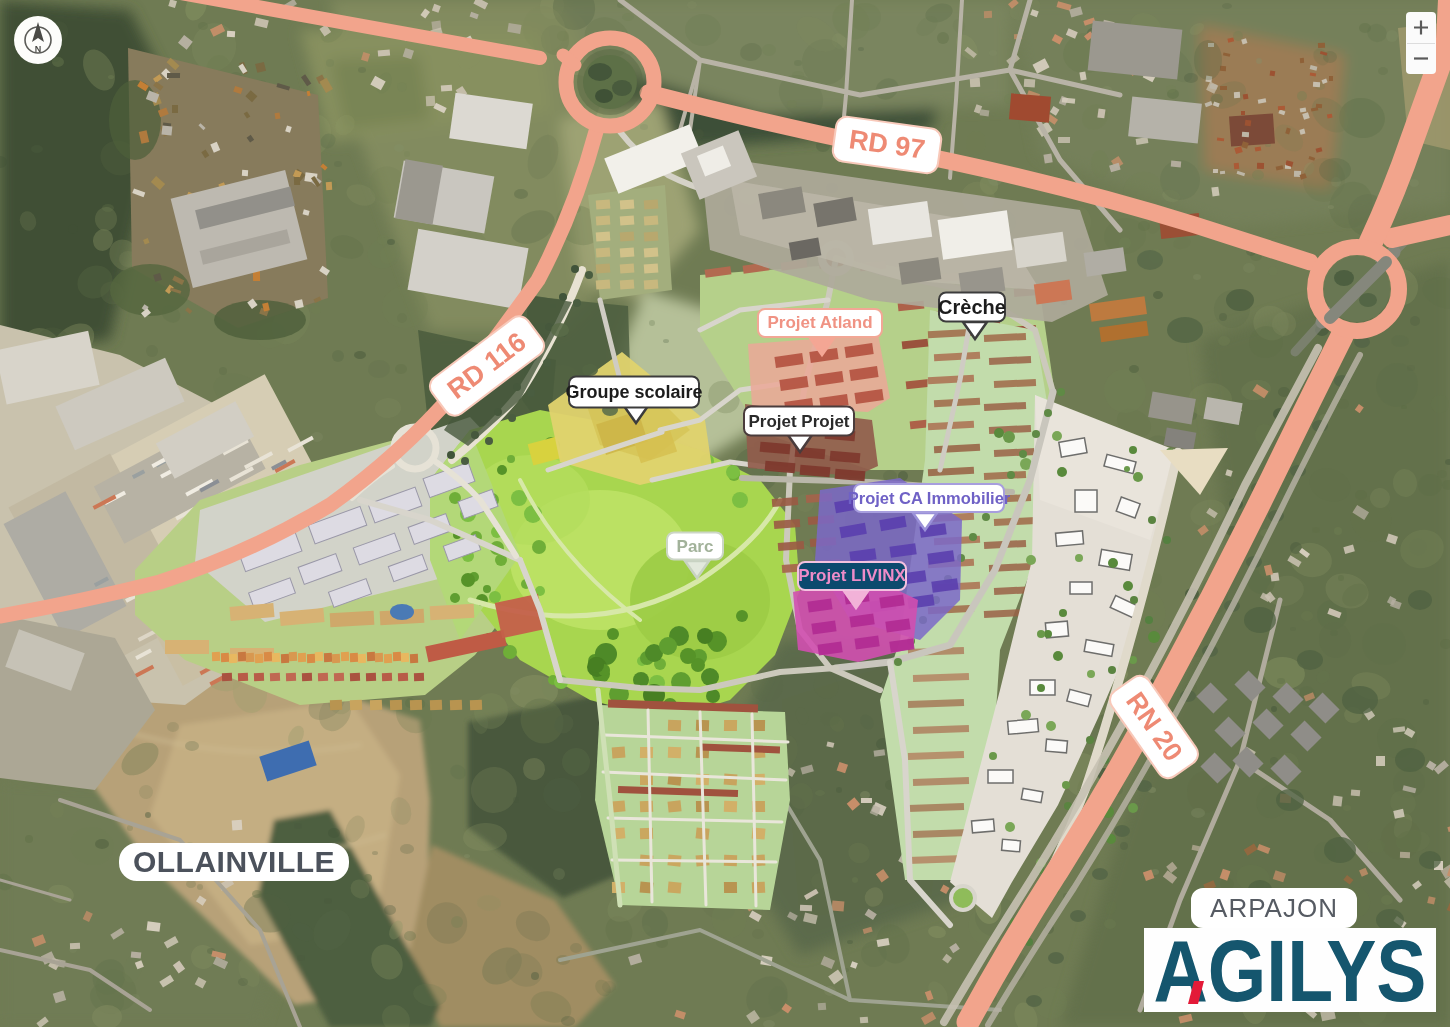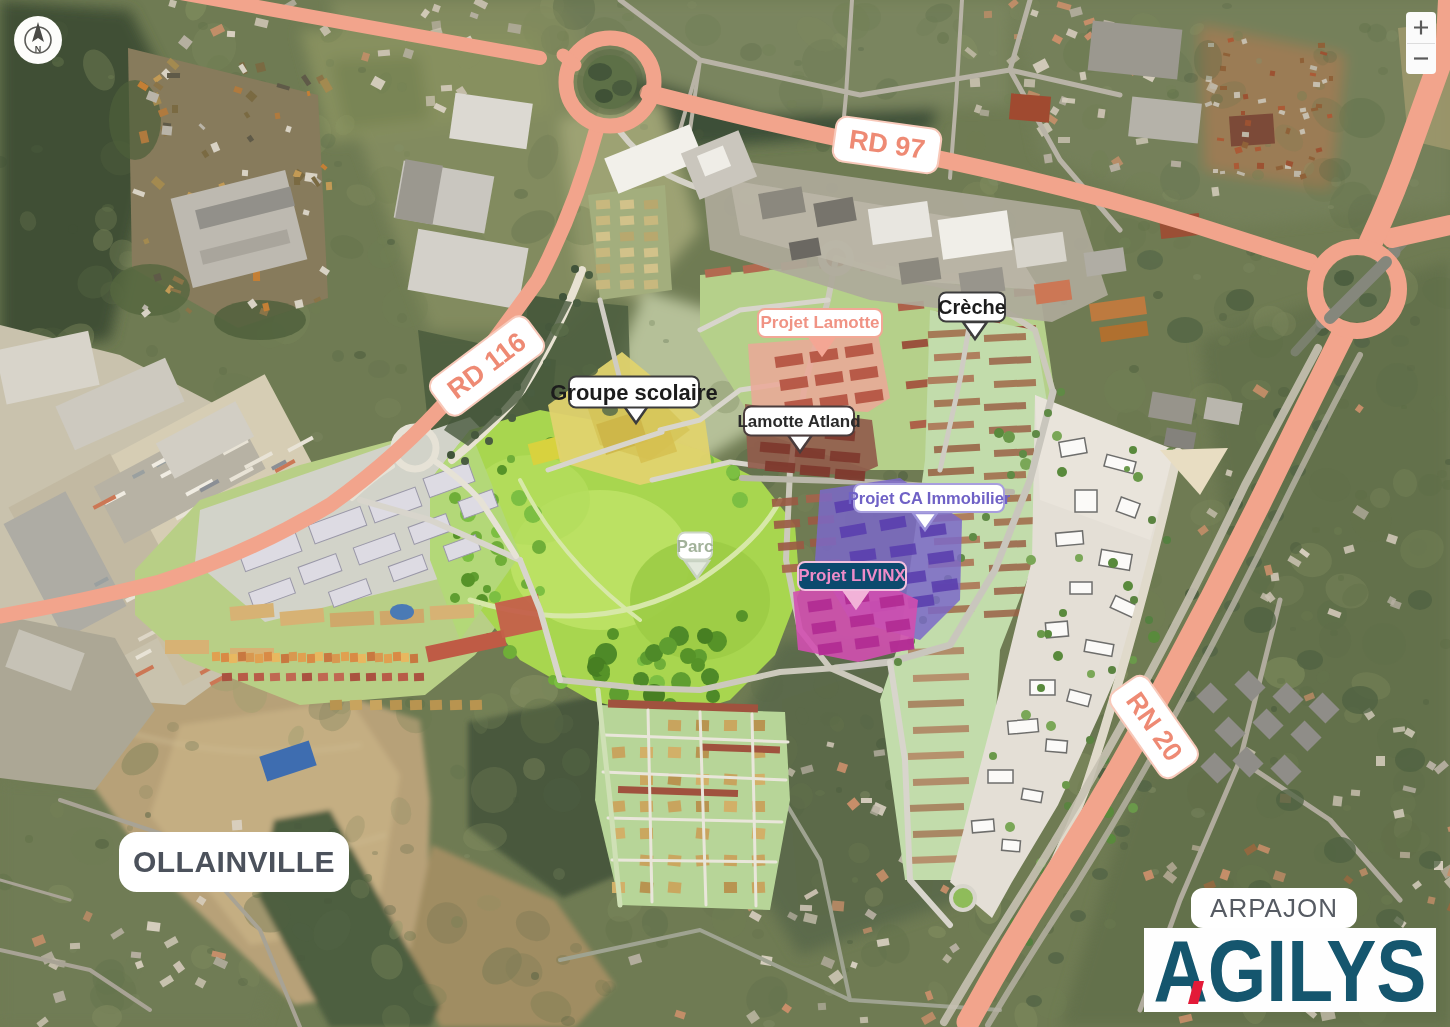--- a/index.html
+++ b/index.html
@@ -1894,59 +1894,59 @@
 <div style="position:absolute;left:887px;top:145px;width:108px;height:47px;transform:translate(-50%,-50%) rotate(8deg);background:#fff;border:2px solid #f8c9ba;border-radius:12px;display:flex;align-items:center;justify-content:center;box-sizing:border-box;font-weight:bold;font-size:27px;color:#ee8a74;letter-spacing:0;white-space:nowrap;">RD&nbsp;97</div>
 
 <div style="position:absolute;left:487px;top:366px;width:122px;height:47px;transform:translate(-50%,-50%) rotate(-37deg);background:#fff;border:2px solid #f8c9ba;border-radius:12px;display:flex;align-items:center;justify-content:center;box-sizing:border-box;font-weight:bold;font-size:27px;color:#ee8a74;letter-spacing:0;white-space:nowrap;">RD&nbsp;116</div>
 
 <div style="position:absolute;left:1154px;top:727px;width:106px;height:47px;transform:translate(-50%,-50%) rotate(55deg);background:#fff;border:2px solid #f8c9ba;border-radius:12px;display:flex;align-items:center;justify-content:center;box-sizing:border-box;font-weight:bold;font-size:27px;color:#ee8a74;letter-spacing:0;white-space:nowrap;">RN&nbsp;20</div>
 
 <svg style="position:absolute;left:621.0px;top:403px;overflow:visible" width="30" height="23">
       <polygon points="3,3 27,3 15.0,20" fill="#fff" stroke="#3c3c3c" stroke-width="2.5"></polygon>
     </svg>
 
-<div style="position:absolute;left:634px;top:392px;width:132px;height:33px;transform:translate(-50%,-50%);background:#fff;border:2.5px solid #3c3c3c;border-radius:8px;display:flex;align-items:center;justify-content:center;box-sizing:border-box;font-weight:bold;font-size:22px;color:#1c1c1c;letter-spacing:0;white-space:nowrap;">Groupe scolaire</div>
+<div style="position:absolute;left:634px;top:392px;width:132px;height:33px;transform:translate(-50%,-50%);background:#fff;border:2.5px solid #3c3c3c;border-radius:8px;display:flex;align-items:center;justify-content:center;box-sizing:border-box;font-weight:bold;font-size:18px;color:#1c1c1c;letter-spacing:0;white-space:nowrap;">Groupe scolaire</div>
 
 <svg style="position:absolute;left:960.0px;top:319px;overflow:visible" width="30" height="23">
       <polygon points="3,3 27,3 15.0,20" fill="#fff" stroke="#3c3c3c" stroke-width="2.5"></polygon>
     </svg>
 
 <div style="position:absolute;left:972px;top:307px;width:68px;height:31px;transform:translate(-50%,-50%);background:#fff;border:2.5px solid #3c3c3c;border-radius:8px;display:flex;align-items:center;justify-content:center;box-sizing:border-box;font-weight:bold;font-size:20px;color:#1c1c1c;letter-spacing:0;white-space:nowrap;">Crèche</div>
 
 <svg style="position:absolute;left:807.0px;top:335px;overflow:visible" width="30" height="23">
       <polygon points="3,3 27,3 15.0,20" fill="#f4a694" stroke="#f4a694" stroke-width="2.5"></polygon>
     </svg>
 
-<div style="position:absolute;left:820px;top:323px;width:126px;height:30px;transform:translate(-50%,-50%);background:#fff;border:2.5px solid #f2a795;border-radius:8px;display:flex;align-items:center;justify-content:center;box-sizing:border-box;font-weight:bold;font-size:17px;color:#f09384;letter-spacing:0;white-space:nowrap;">Projet Lamotte</div>
+<div style="position:absolute;left:820px;top:323px;width:126px;height:30px;transform:translate(-50%,-50%);background:#fff;border:2.5px solid #f2a795;border-radius:8px;display:flex;align-items:center;justify-content:center;box-sizing:border-box;font-weight:bold;font-size:17px;color:#f09384;letter-spacing:0;white-space:nowrap;">Projet Atland</div>
 
 <svg style="position:absolute;left:785.0px;top:432px;overflow:visible" width="30" height="23">
       <polygon points="3,3 27,3 15.0,20" fill="#fff" stroke="#4a3c3c" stroke-width="2.5"></polygon>
     </svg>
 
-<div style="position:absolute;left:799px;top:421px;width:112px;height:31px;transform:translate(-50%,-50%);background:#fff;border:2.5px solid #4a3c3c;border-radius:8px;display:flex;align-items:center;justify-content:center;box-sizing:border-box;font-weight:bold;font-size:17px;color:#2a2a2a;letter-spacing:0;white-space:nowrap;">Lamotte Atland</div>
+<div style="position:absolute;left:799px;top:421px;width:112px;height:31px;transform:translate(-50%,-50%);background:#fff;border:2.5px solid #4a3c3c;border-radius:8px;display:flex;align-items:center;justify-content:center;box-sizing:border-box;font-weight:bold;font-size:17px;color:#2a2a2a;letter-spacing:0;white-space:nowrap;">Projet Projet</div>
 
 <svg style="position:absolute;left:910.0px;top:510px;overflow:visible" width="30" height="23">
       <polygon points="3,3 27,3 15.0,20" fill="#fff" stroke="#9a90d8" stroke-width="2.5"></polygon>
     </svg>
 
 <div style="position:absolute;left:929px;top:498px;width:152px;height:30px;transform:translate(-50%,-50%);background:#fff;border:2.5px solid #a79ede;border-radius:8px;display:flex;align-items:center;justify-content:center;box-sizing:border-box;font-weight:bold;font-size:16.5px;color:#6f61c6;letter-spacing:0;white-space:nowrap;">Projet CA Immobilier</div>
 
 <svg style="position:absolute;left:841.0px;top:588px;overflow:visible" width="30" height="23">
       <polygon points="3,3 27,3 15.0,20" fill="#f2b2d8" stroke="#f2b2d8" stroke-width="2.5"></polygon>
     </svg>
 
 <div style="position:absolute;left:852px;top:576px;width:110px;height:30px;transform:translate(-50%,-50%);background:#0c4a6e;border:2.5px solid #f4c2e0;border-radius:8px;display:flex;align-items:center;justify-content:center;box-sizing:border-box;font-weight:bold;font-size:17px;color:#ee8cc8;letter-spacing:0;white-space:nowrap;">Projet LIVINX</div>
 
 <svg style="position:absolute;left:682.0px;top:558px;overflow:visible" width="30" height="23">
       <polygon points="3,3 27,3 15.0,20" fill="#e2e8dc" stroke="#c8d2c2" stroke-width="2.5"></polygon>
     </svg>
 
-<div style="position:absolute;left:695px;top:546px;width:36px;height:29px;transform:translate(-50%,-50%);background:#fff;border:2.5px solid #ccd6c6;border-radius:8px;display:flex;align-items:center;justify-content:center;box-sizing:border-box;font-weight:bold;font-size:17px;color:#a2b29a;letter-spacing:0;white-space:nowrap;">Parc</div>
-
-<div style="position:absolute;left:234px;top:862px;width:230px;height:60px;transform:translate(-50%,-50%);background:#fff;border:2.5px solid #fff;border-radius:18px;display:flex;align-items:center;justify-content:center;box-sizing:border-box;font-weight:bold;font-size:30px;color:#4c525c;letter-spacing:0.5px;white-space:nowrap;">OLLAINVILLE</div>
+<div style="position:absolute;left:695px;top:546px;width:58px;height:29px;transform:translate(-50%,-50%);background:#fff;border:2.5px solid #ccd6c6;border-radius:8px;display:flex;align-items:center;justify-content:center;box-sizing:border-box;font-weight:bold;font-size:17px;color:#a2b29a;letter-spacing:0;white-space:nowrap;">Parc</div>
+
+<div style="position:absolute;left:234px;top:862px;width:230px;height:38px;transform:translate(-50%,-50%);background:#fff;border:2.5px solid #fff;border-radius:18px;display:flex;align-items:center;justify-content:center;box-sizing:border-box;font-weight:bold;font-size:30px;color:#4c525c;letter-spacing:0.5px;white-space:nowrap;">OLLAINVILLE</div>
 
 <div style="position:absolute;left:1274px;top:908px;width:166px;height:40px;transform:translate(-50%,-50%);background:#fff;border:2.5px solid #fff;border-radius:12px;display:flex;align-items:center;justify-content:center;box-sizing:border-box;font-weight:normal;font-size:26px;color:#565b63;letter-spacing:1px;white-space:nowrap;">ARPAJON</div>
 
 <div style="position:absolute;left:1144px;top:928px;width:292px;height:84px;background:#fefefe;"></div>
 
 <svg style="position:absolute;left:1144px;top:928px" width="292" height="84">
       <text x="146" y="73" text-anchor="middle" font-family="Liberation Sans, sans-serif" font-weight="bold" font-size="87" fill="#15566e" textLength="273" lengthAdjust="spacingAndGlyphs">AGILYS</text>
     </svg>
 
 <svg style="position:absolute;left:1180px;top:978px" width="36" height="30">

